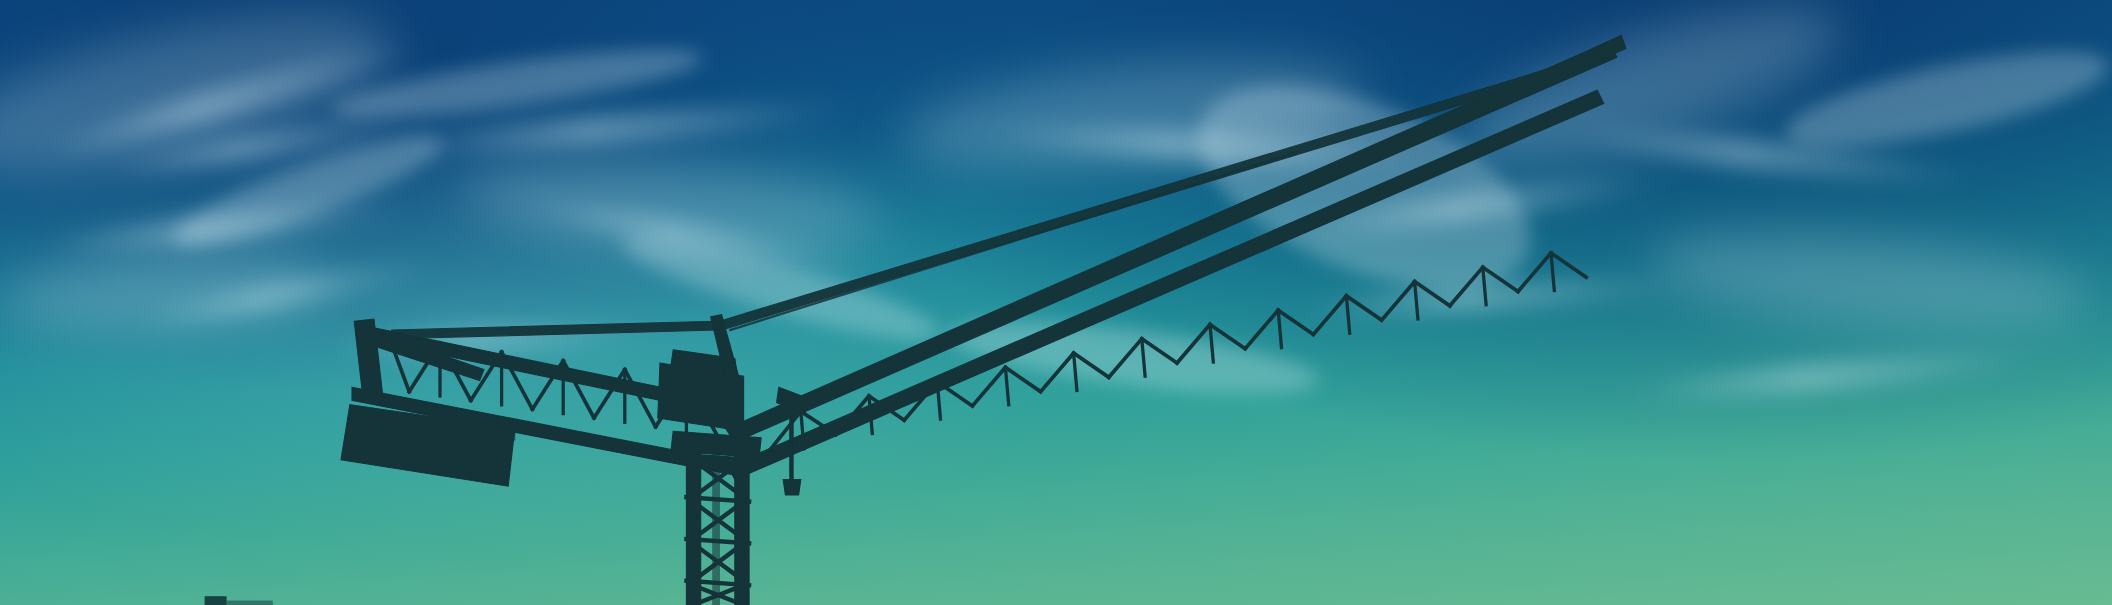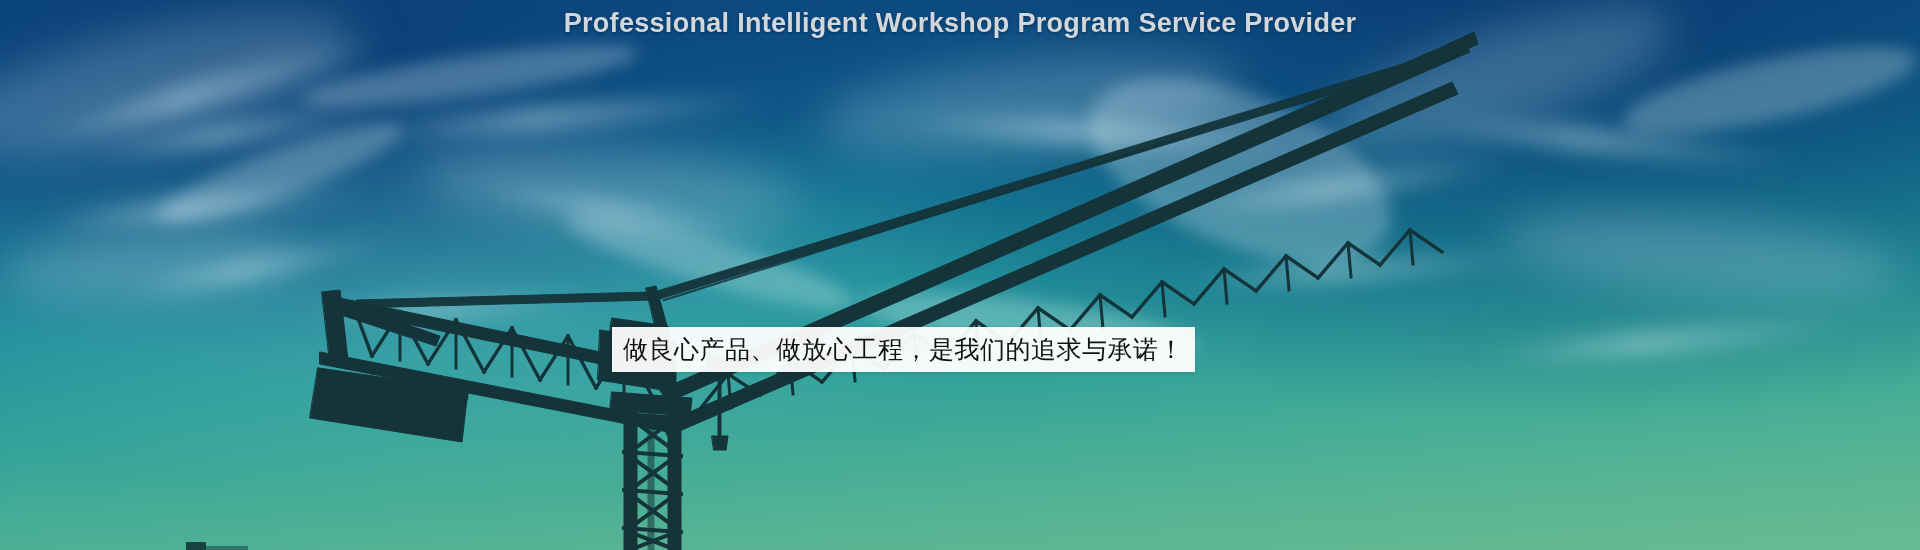--- a/index.html
+++ b/index.html
@@ -255,20 +255,16 @@
       <rect x="718" y="374" width="3" height="62"></rect>
       <polygon points="712,436 728,436 726,450 714,450"></polygon>
 
       <path d="M664,300 L1180,138" stroke-width="2.2" opacity="0.85" fill="none"></path>
     </g>
   </svg>
 
   <div class="bldg" style="left:186px; top:542px; width:20px; height:8px;"></div>
   <div class="bldg" style="left:206px; top:546px; width:42px; height:4px; opacity:0.5;"></div>
 
-  <div id="eyebrow">Professional Intelligent Workshop Program Service Provider</div>
-
-
-  <div id="tagline-box">
-    <span id="tagline">做良心产品、做放心工程，是我们的追求与承诺！</span>
-  </div>
+
+
 
 </div>
 
 </body></html>

